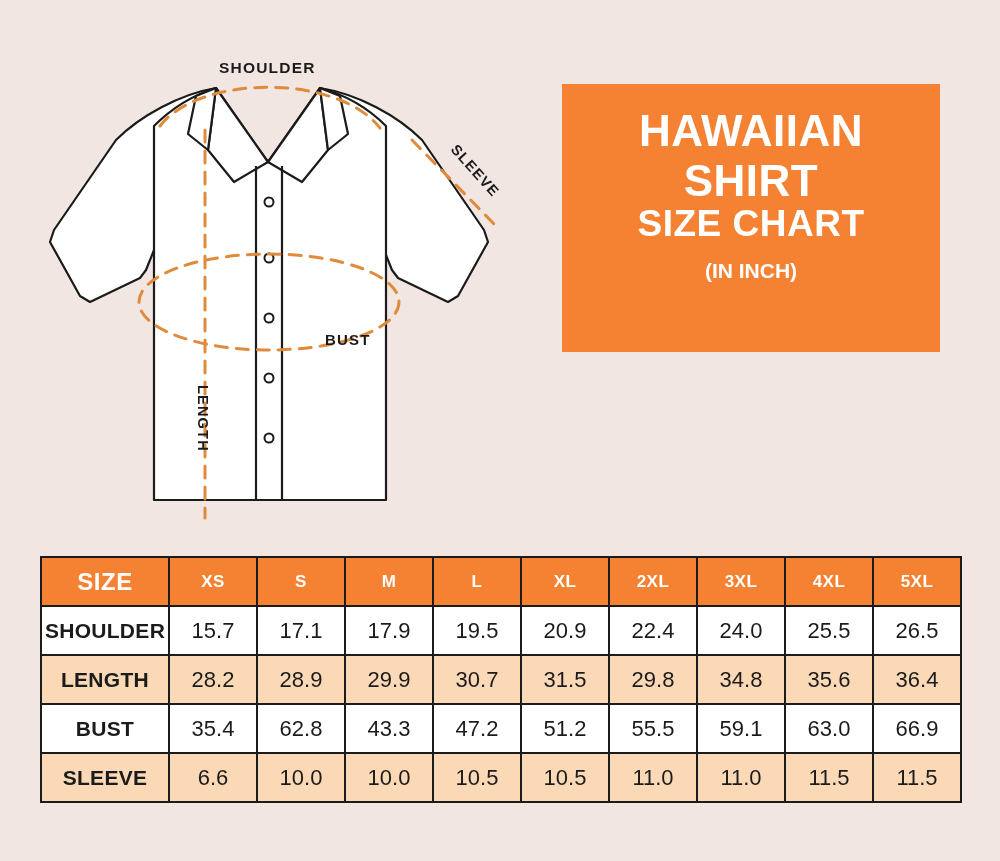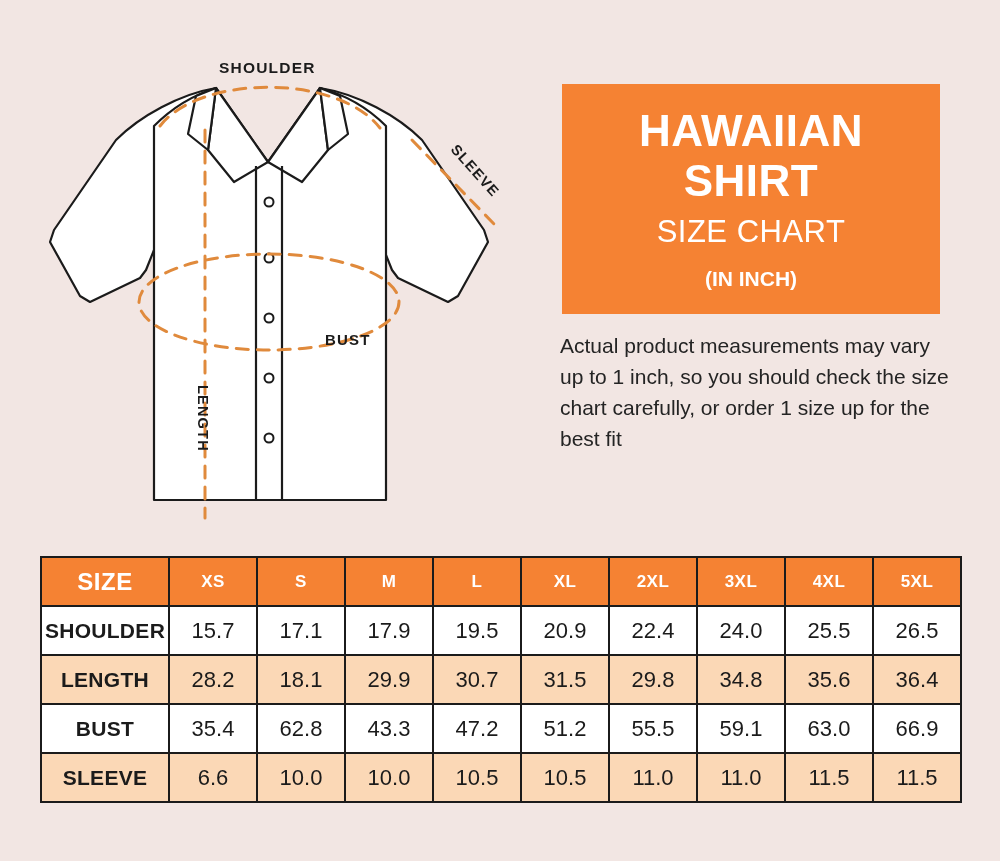--- a/index.html
+++ b/index.html
@@ -35,39 +35,38 @@
   #illustration svg {
     display: block;
   }
 
   
   #title-block {
     position: absolute;
     left: 562px;
     top: 84px;
     width: 378px;
-    height: 230px;
+    height: 268px;
     background: #f58233;
     box-sizing: border-box;
     padding: 22px 18px 12px 18px;
     text-align: center;
     color: #ffffff;
   }
   #title-main {
     font-size: 44px;
     font-weight: bold;
     line-height: 50px;
     letter-spacing: 0.5px;
   }
   #title-sub {
-    font-size: 31px;
-    font-weight: normal;
+    font-size: 37px;
+    font-weight: bold;
     line-height: 36px;
     letter-spacing: 0.5px;
-    margin-top: 8px;
   }
   #title-unit {
     font-size: 21px;
     font-weight: bold;
     line-height: 26px;
     margin-top: 16px;
   }
 
   #note {
     position: absolute;
@@ -186,21 +185,20 @@
     </svg>
   </div>
 
   <div id="title-block">
     <div id="title-main">HAWAIIAN</div>
     <div id="title-main">SHIRT</div>
     <div id="title-sub">SIZE CHART</div>
     <div id="title-unit">(IN INCH)</div>
   </div>
 
-  <div id="note">Actual product measurements may vary up to 1 inch, so you should check the size chart carefully, or order 1 size up for the best fit</div>
 </div>
 
 <table id="size-table">
   <colgroup>
     <col class="c0">
       <col class="cx">
       <col class="cx">
       <col class="cx">
       <col class="cx">
     <col class="cx">
@@ -232,21 +230,21 @@
       <td>19.5</td>
       <td>20.9</td>
       <td>22.4</td>
       <td>24.0</td>
       <td>25.5</td>
       <td>26.5</td>
     </tr>
     <tr>
       <td>LENGTH</td>
       <td>28.2</td>
-      <td>18.1</td>
+      <td>28.9</td>
       <td>29.9</td>
       <td>30.7</td>
       <td>31.5</td>
       <td>29.8</td>
       <td>34.8</td>
       <td>35.6</td>
       <td>36.4</td>
     </tr>
     <tr>
       <td>BUST</td>

